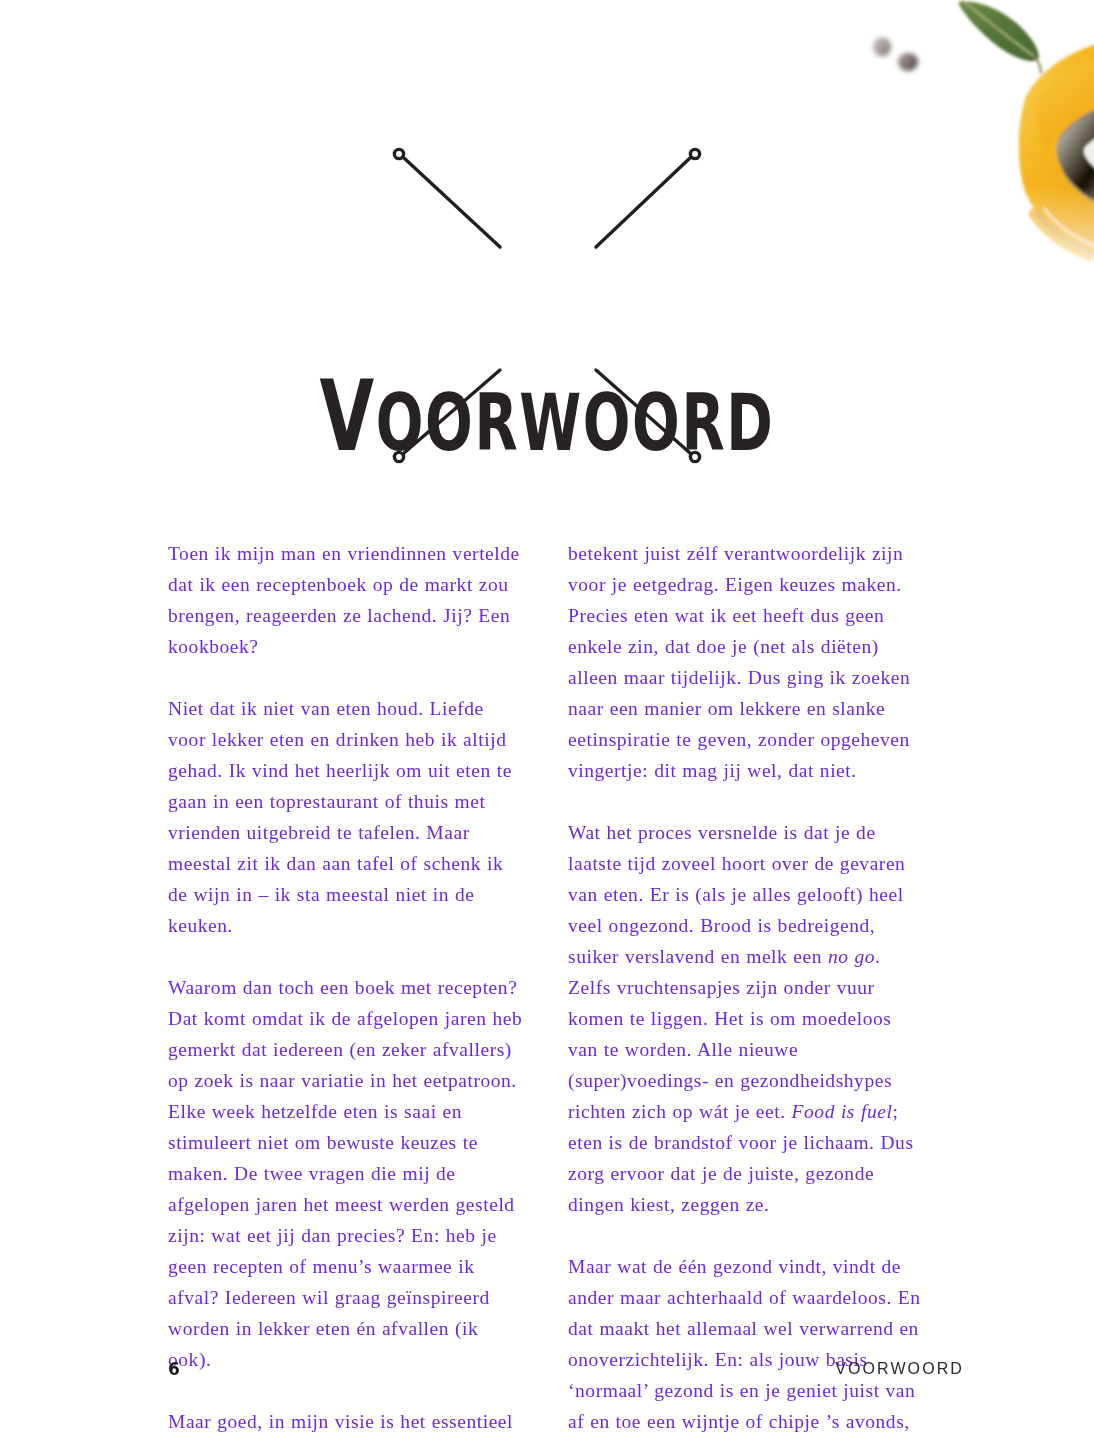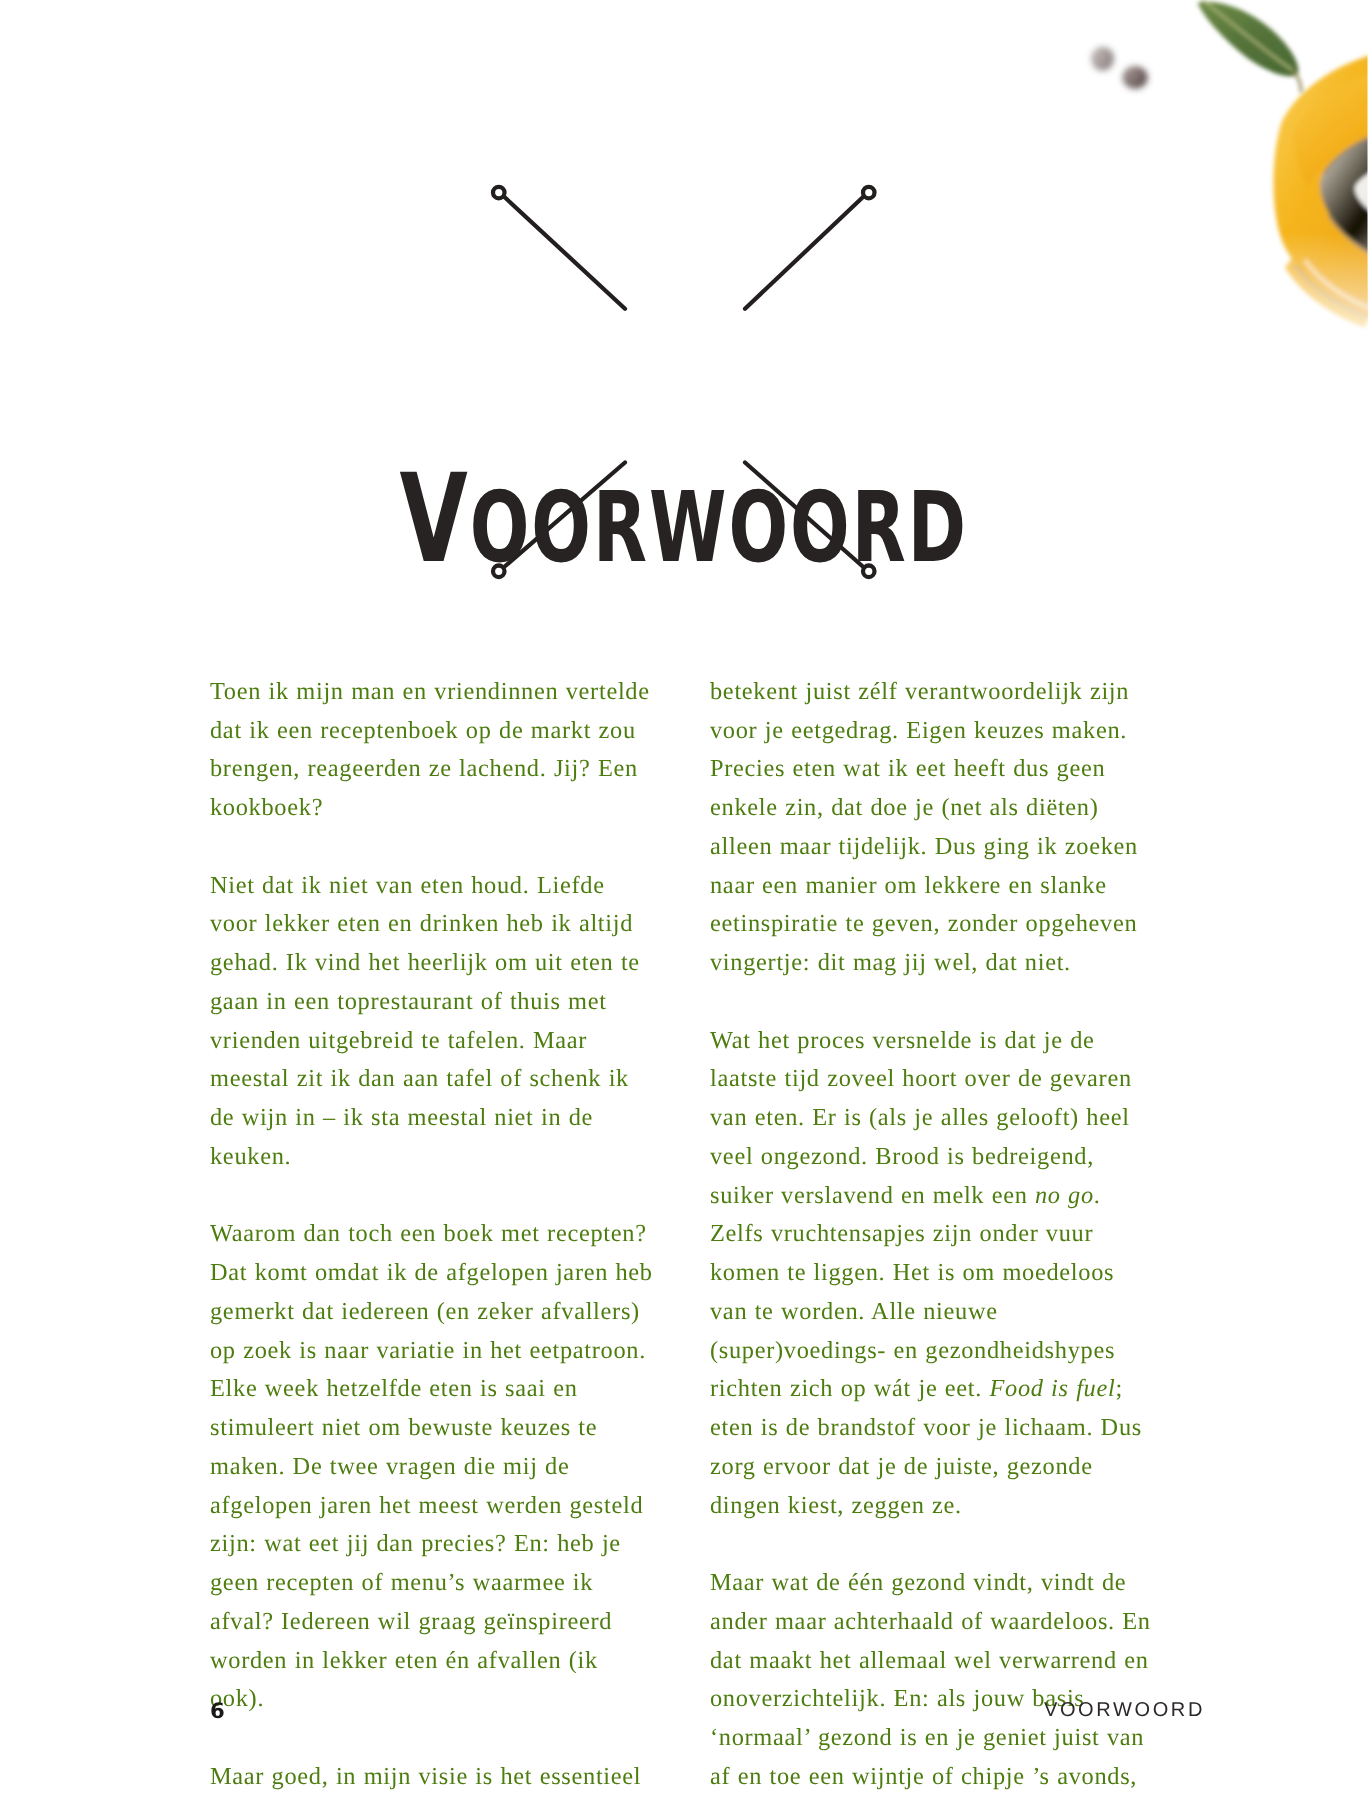--- a/index.html
+++ b/index.html
@@ -70,21 +70,21 @@
     display: flex;
     gap: 41px;
   }
   .col { width: 359px; }
   .col p {
     margin: 0 0 31px 0;
     font-size: 19.5px;
     line-height: 31px;
     letter-spacing: 0.55px;
     word-spacing: 0.5px;
-    color: #4d7c0f;
+    color: #6d28d9;
   }
   .col p:last-child { margin-bottom: 0; }
   .col p em {
   }
 
   
   .footer {
     position: absolute;
     left: 168px;
     right: 166px;

